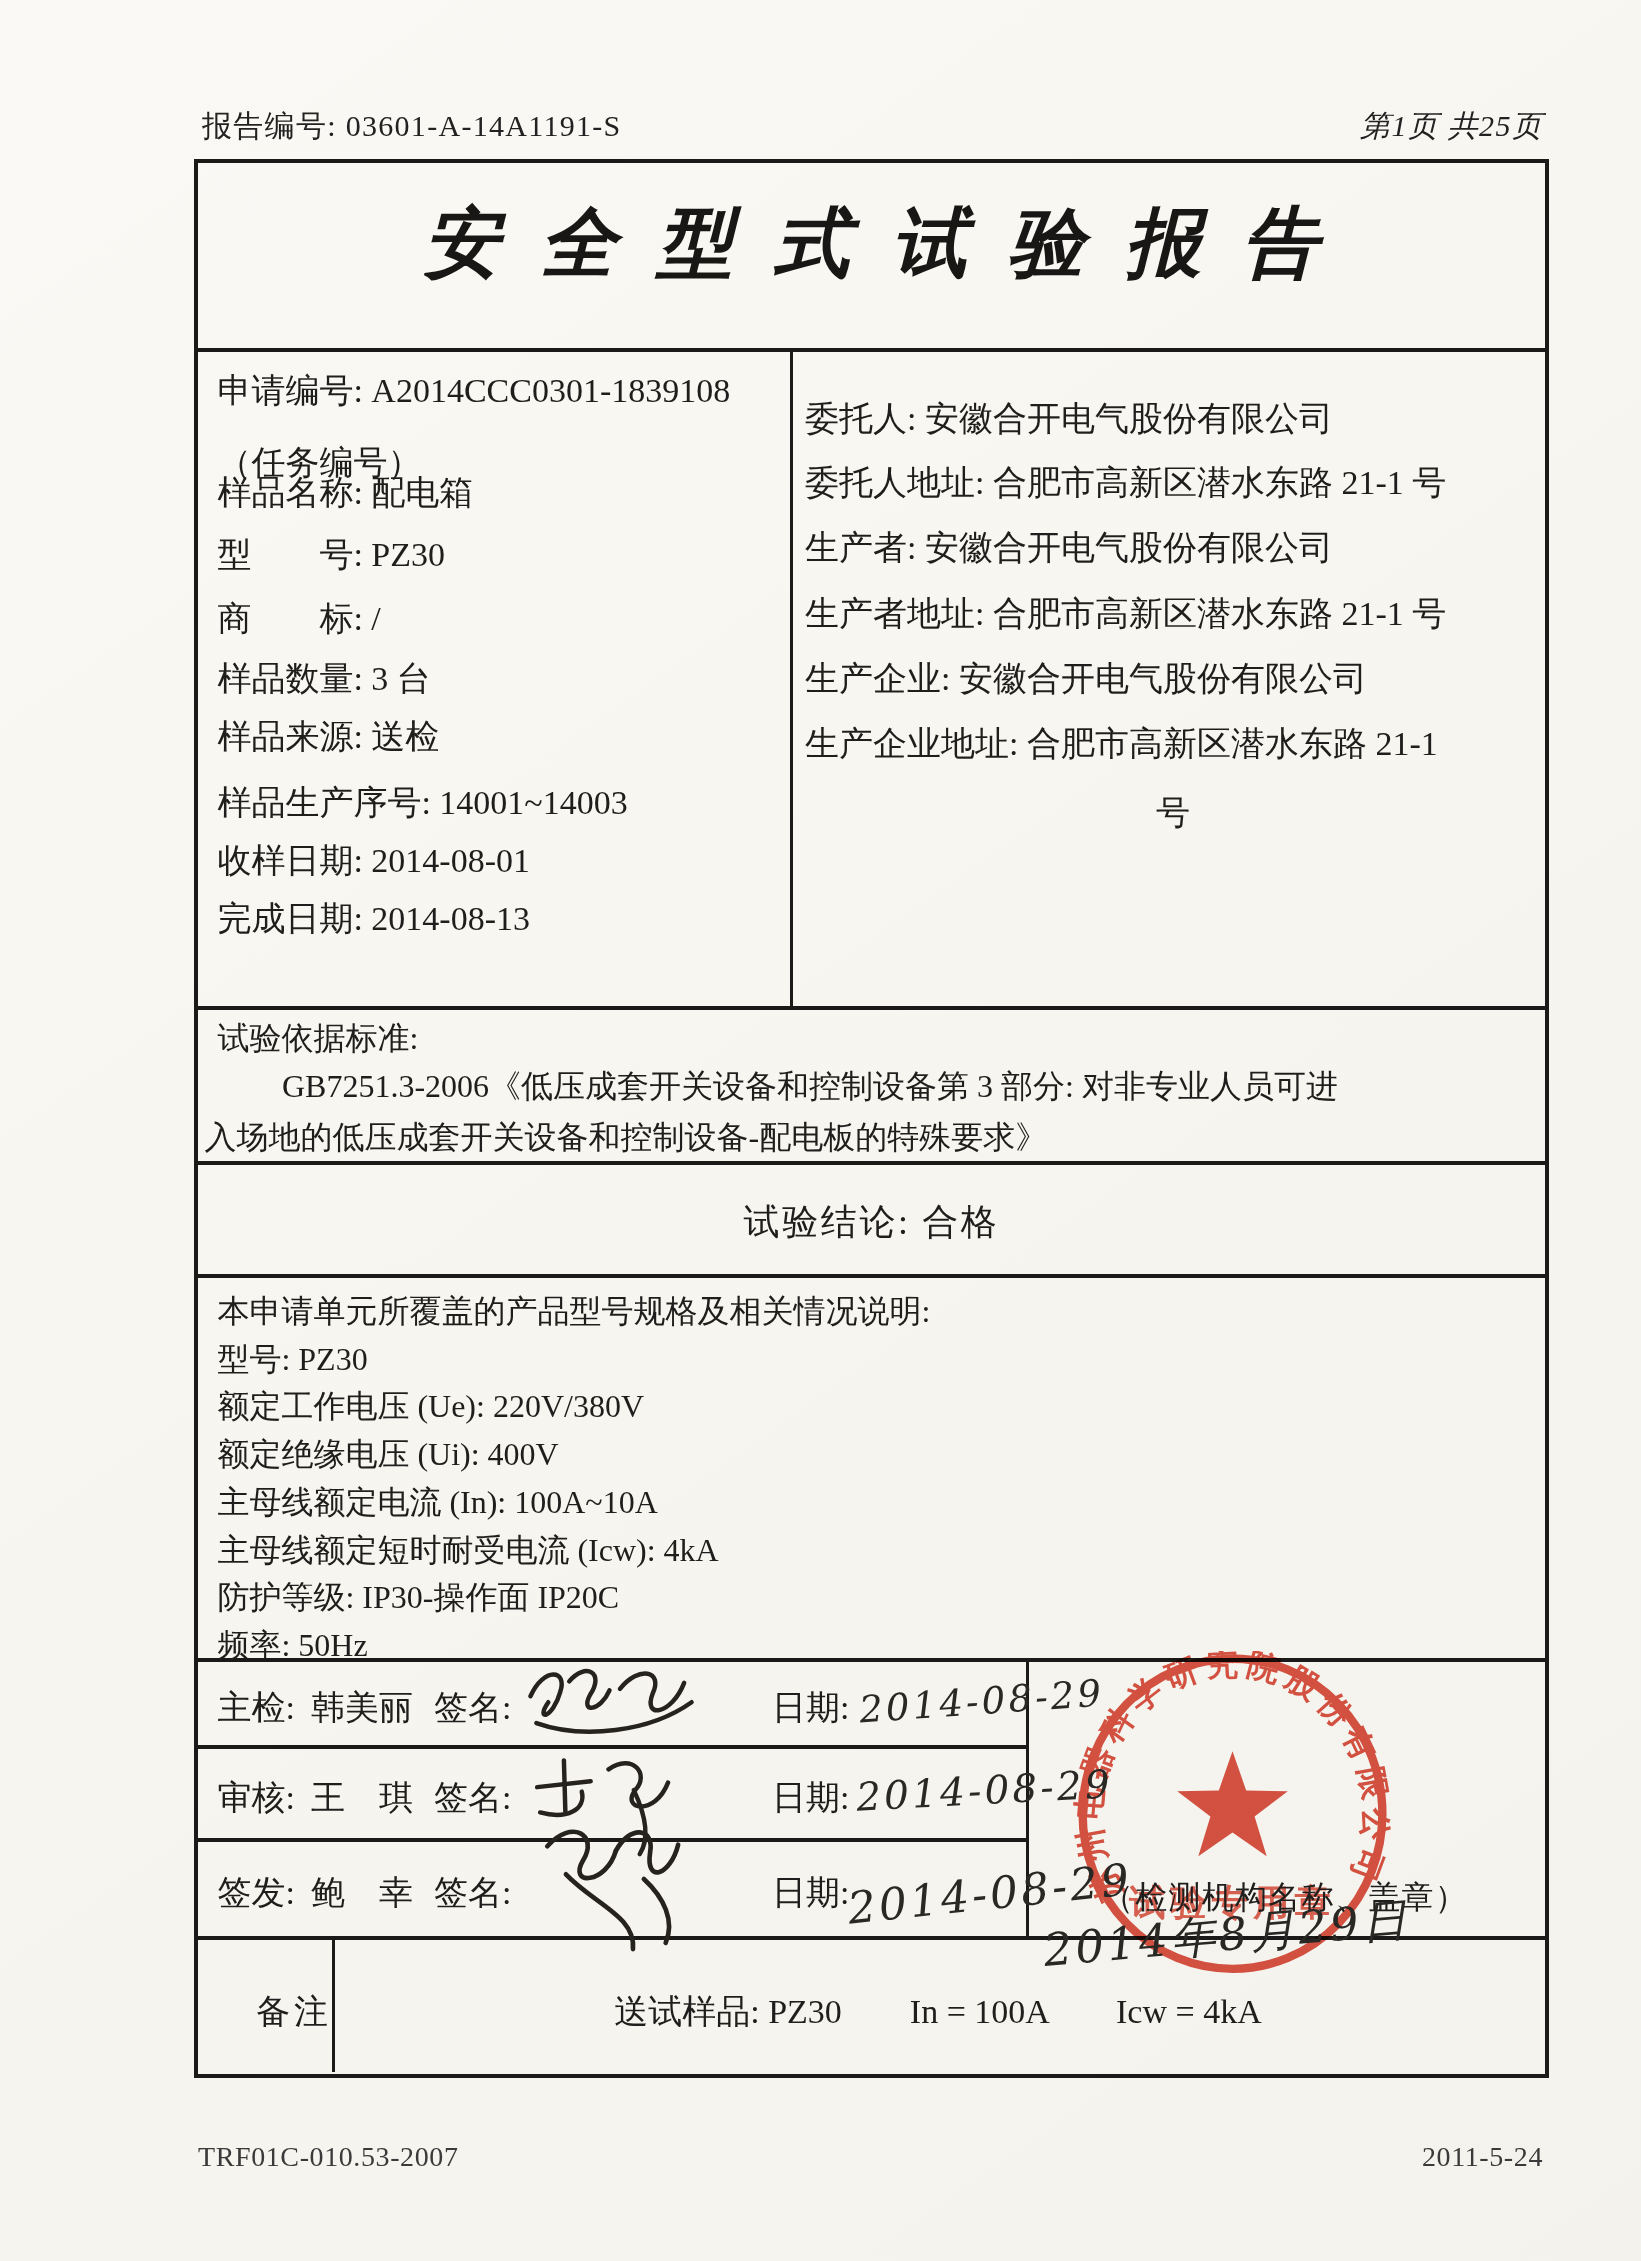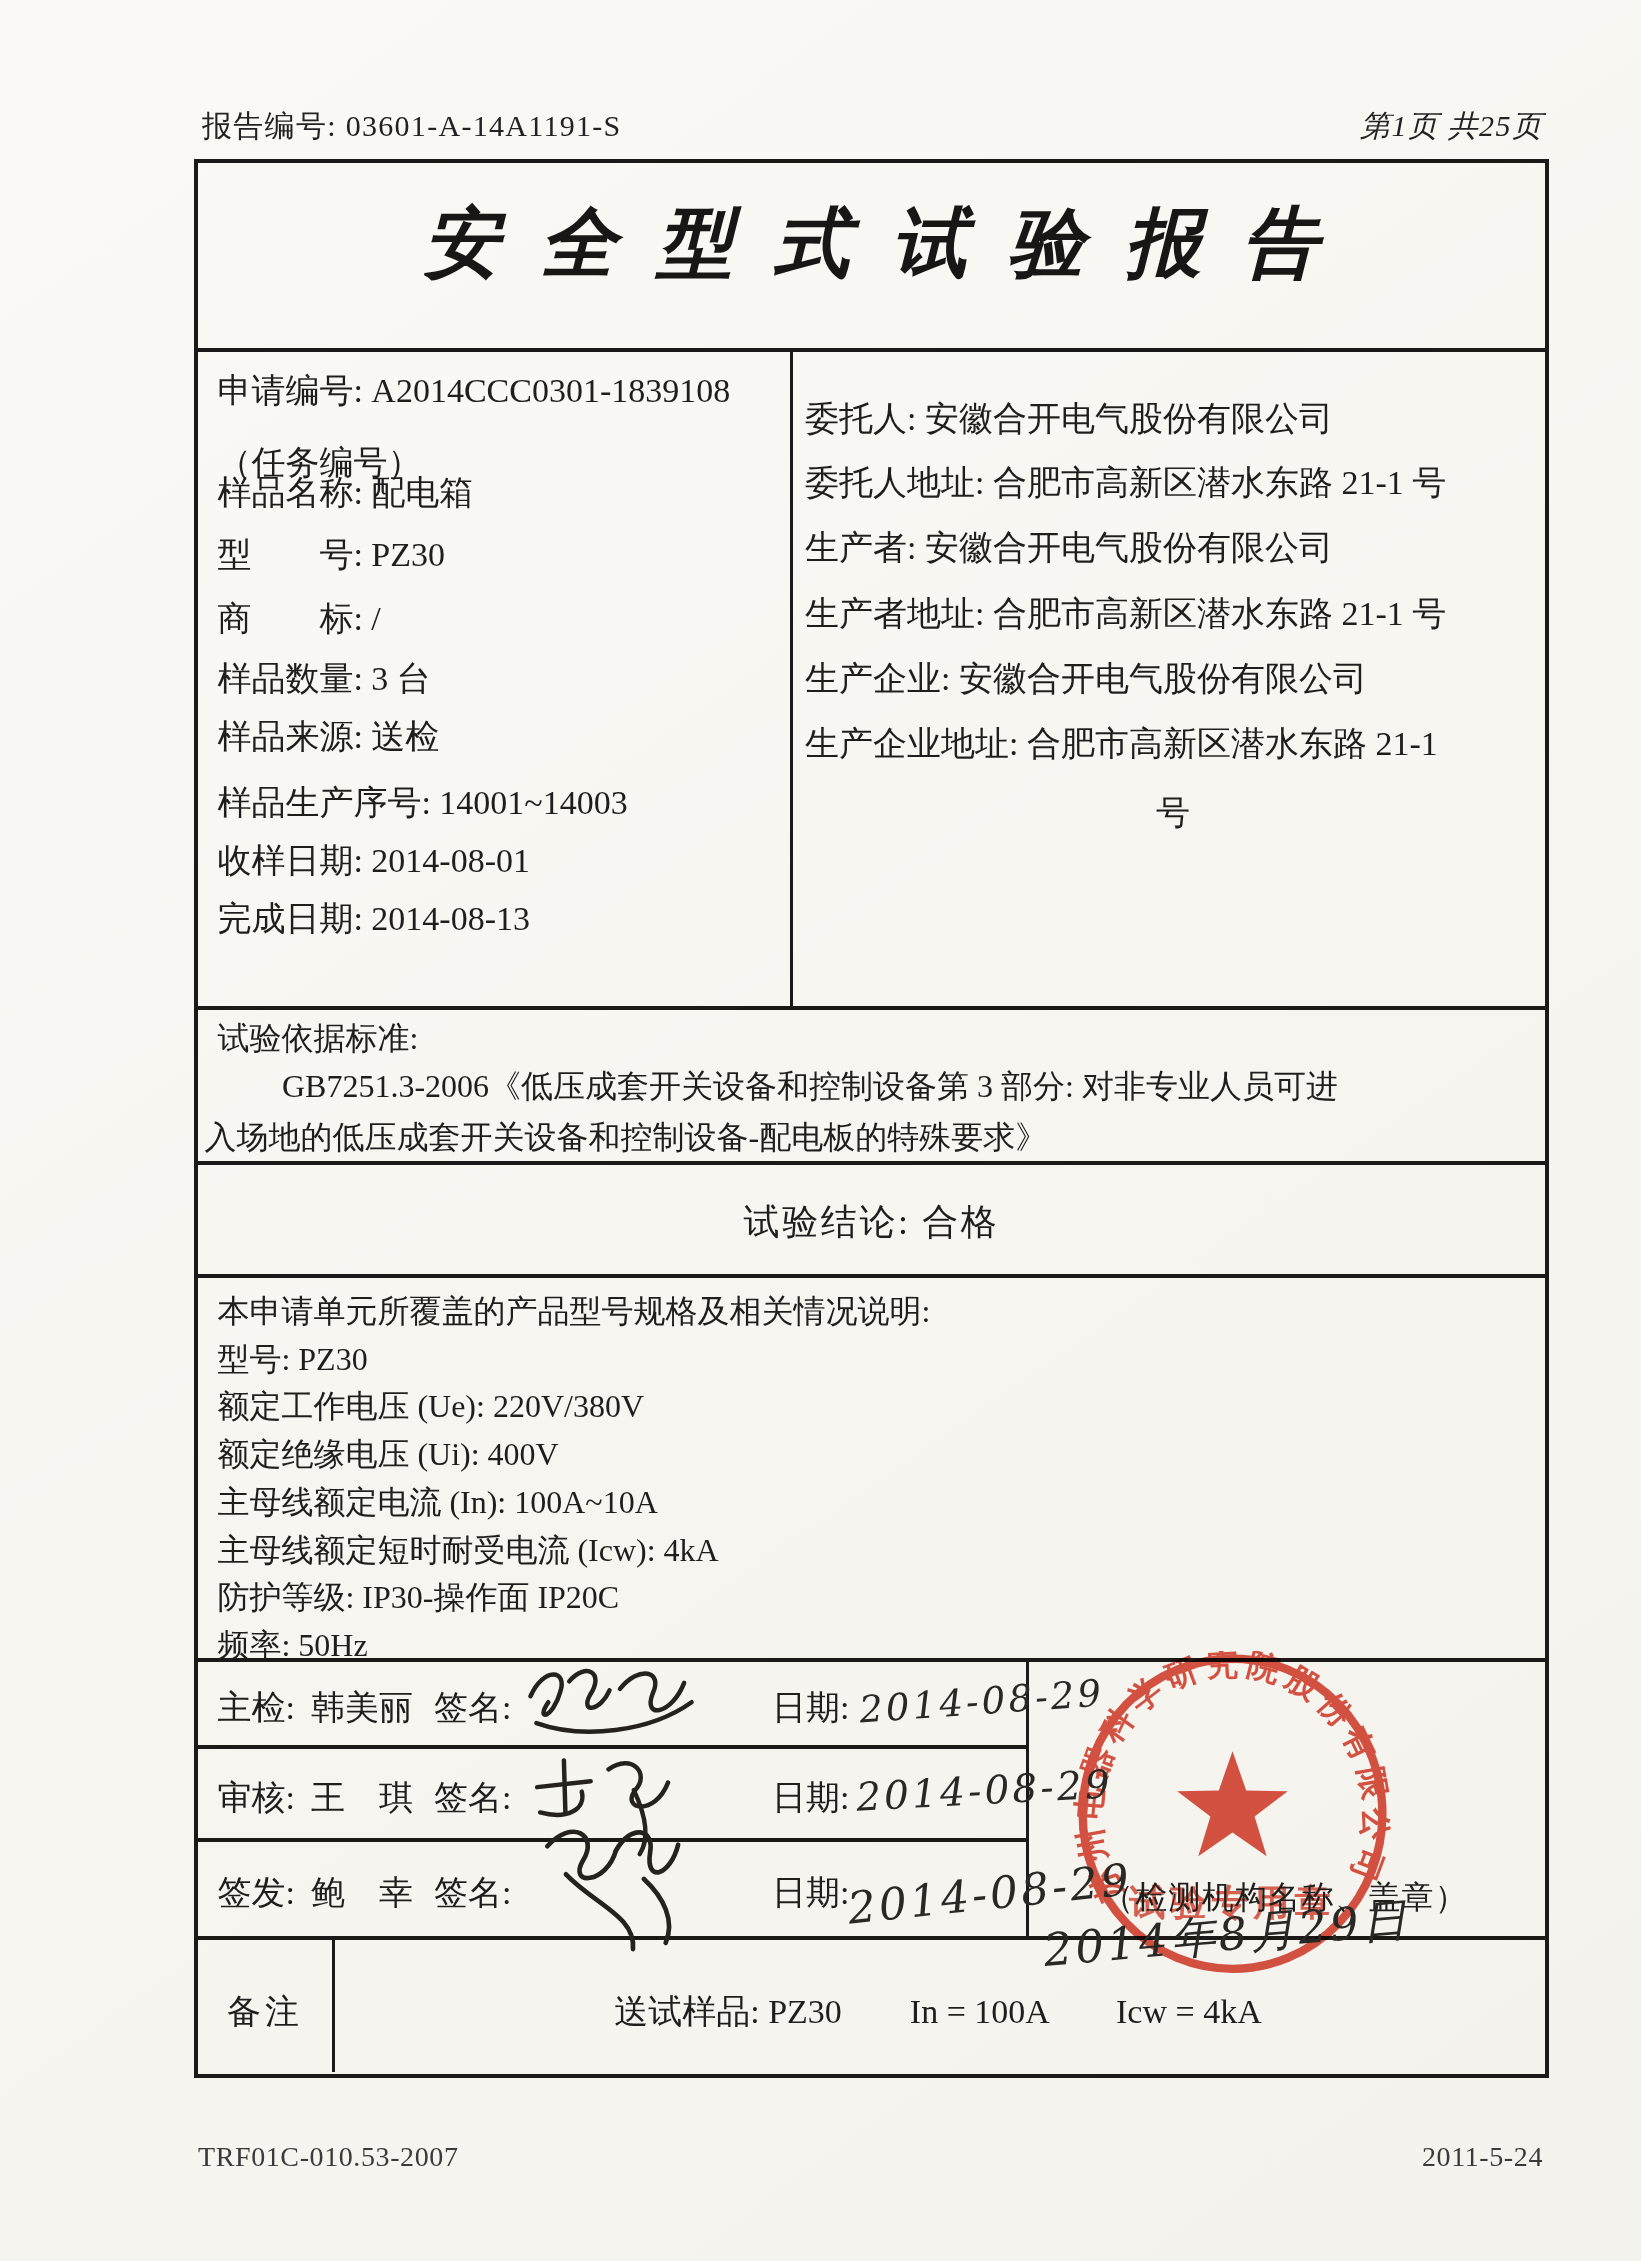--- a/index.html
+++ b/index.html
@@ -157,20 +157,20 @@
       <text font-size="50" letter-spacing="10" fill="#d63c2a" font-family="Liberation Serif, DejaVu Serif, serif" font-weight="700">
         <textPath href="#ringpath" startOffset="0">苏州电器科学研究院股份有限公司</textPath>
       </text>
       <polygon fill="#d63c2a" points="250,155 271.2,215.9 335.6,217.2 284.2,256.1 302.9,317.8 250,281 197.1,317.8 215.8,256.1 164.4,217.2 228.8,215.9"></polygon>
       <text x="250" y="408" text-anchor="middle" font-size="56" letter-spacing="8" fill="#d63c2a" font-family="Liberation Serif, DejaVu Serif, serif" font-weight="700" opacity="0.9">试验专用章</text>
     </svg>
 
     <div class="line stamp-caption" style="left:828px; top:1704px; width:518px; text-align:center;margin-top:9px;">（检测机构名称、盖章）</div>
     <div class="line hand stamp-date" style="left:845px; top:1742px;">2014年8月29日</div>
 
-    <div class="line remark-label" style="left:0; top:1826px; width:134px; text-align:center;">备注</div>
+    <div class="line remark-label" style="left:0; top:1826px; width:134px; text-align:right;">备注</div>
     <div class="line remark-content" style="left:134px; top:1826px; width:1212px; text-align:center;">送试样品: PZ30　　In = 100A　　Icw = 4kA</div>
   </div>
 
   <div class="abs ftr" style="left:198px; top:2141px;">TRF01C-010.53-2007</div>
   <div class="abs ftr" style="right:99px; top:2141px;">2011-5-24</div>
 </div>
 
 
 </body></html>

